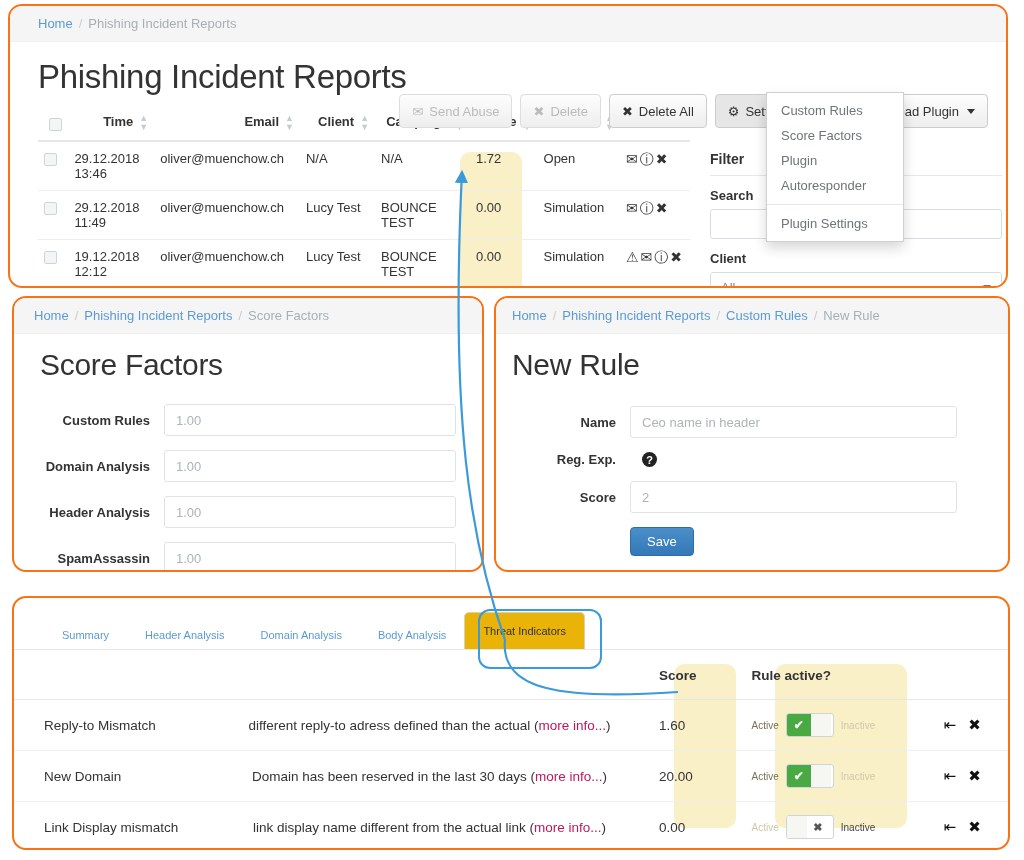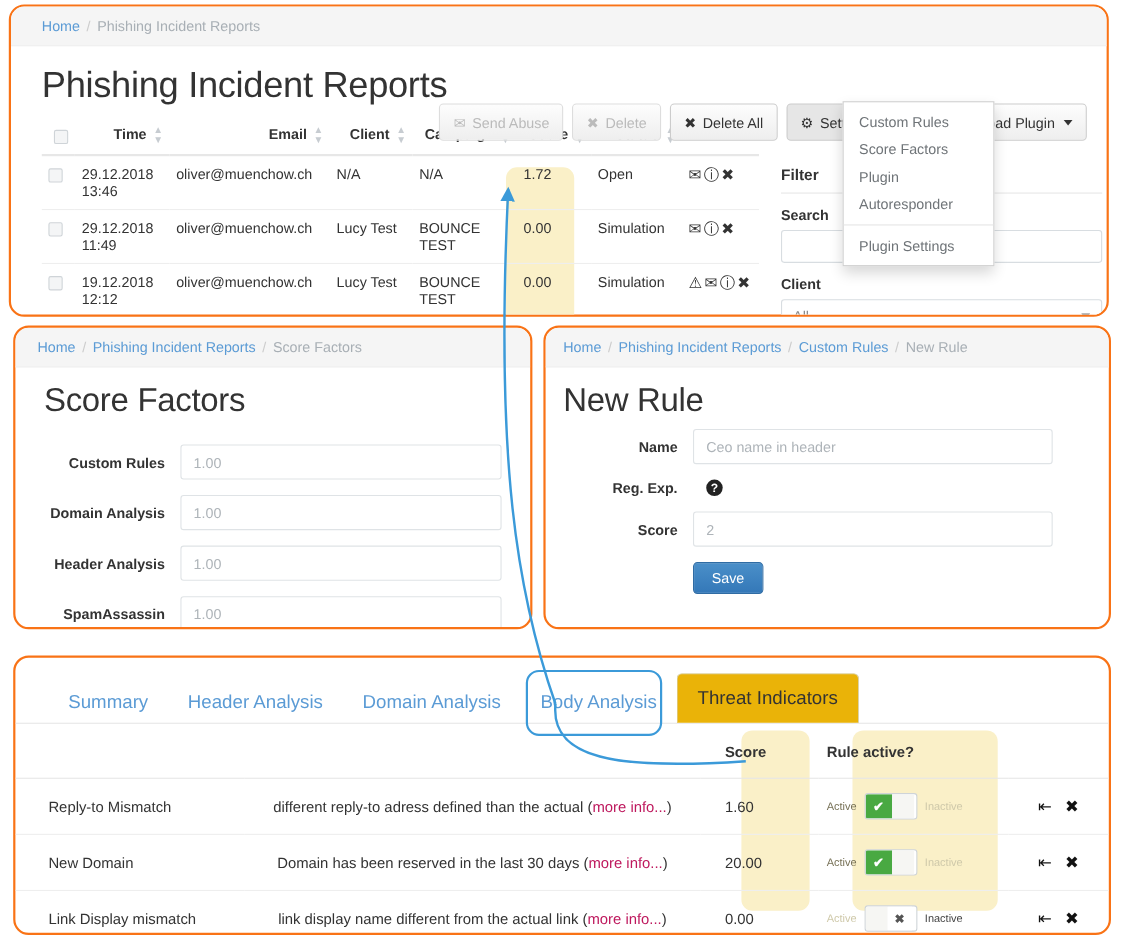--- a/index.html
+++ b/index.html
@@ -244,21 +244,21 @@
     font-weight: bold;
     display: inline-flex;
     align-items: center;
     justify-content: center;
     margin-left: 12px;
     flex: 0 0 auto;
   }
 
   
   .tabs { display: flex; align-items: flex-end; padding: 14px 30px 0 30px; border-bottom: 1px solid #e7e7e7; position: relative; }
-  .tab { color: #5b9bd5; font-size: 17px; padding: 8px 18px; cursor: pointer; white-space: nowrap; }
+  .tab { color: #5b9bd5; font-size: 11px; padding: 8px 18px; cursor: pointer; white-space: nowrap; }
   .tab.active {
     background: #eab308;
     border: 1px solid #d9d2ad;
     border-bottom: none;
     border-radius: 5px 5px 0 0;
     color: #333;
     padding: 12px 18px;
   }
   .tab-highlight {
     position: absolute;
@@ -462,21 +462,21 @@
   </div>
 </div>
 
 <div class="panel" id="panel-rule">
   <div class="breadcrumb" style="padding:10px 16px">
     <a href="#">Home</a><span class="sep">/</span><a href="#">Phishing Incident Reports</a><span class="sep">/</span><a href="#">Custom Rules</a><span class="sep">/</span><span class="cur">New Rule</span>
   </div>
   <div class="pbody" style="padding:0 16px">
     <h1 class="page-title">New Rule</h1>
 
-    <div style="padding-right:8px">
+    <div style="margin-top:16px; padding-right:8px">
       <div class="formrow">
         <div class="flabel2">Name</div>
         <div class="ftext">Ceo name in header</div>
         <div style="width:27px"></div>
       </div>
       <div class="formrow">
         <div class="flabel2">Reg. Exp.</div>
         <span class="helpico">?</span>
       </div>
       <div class="formrow">

